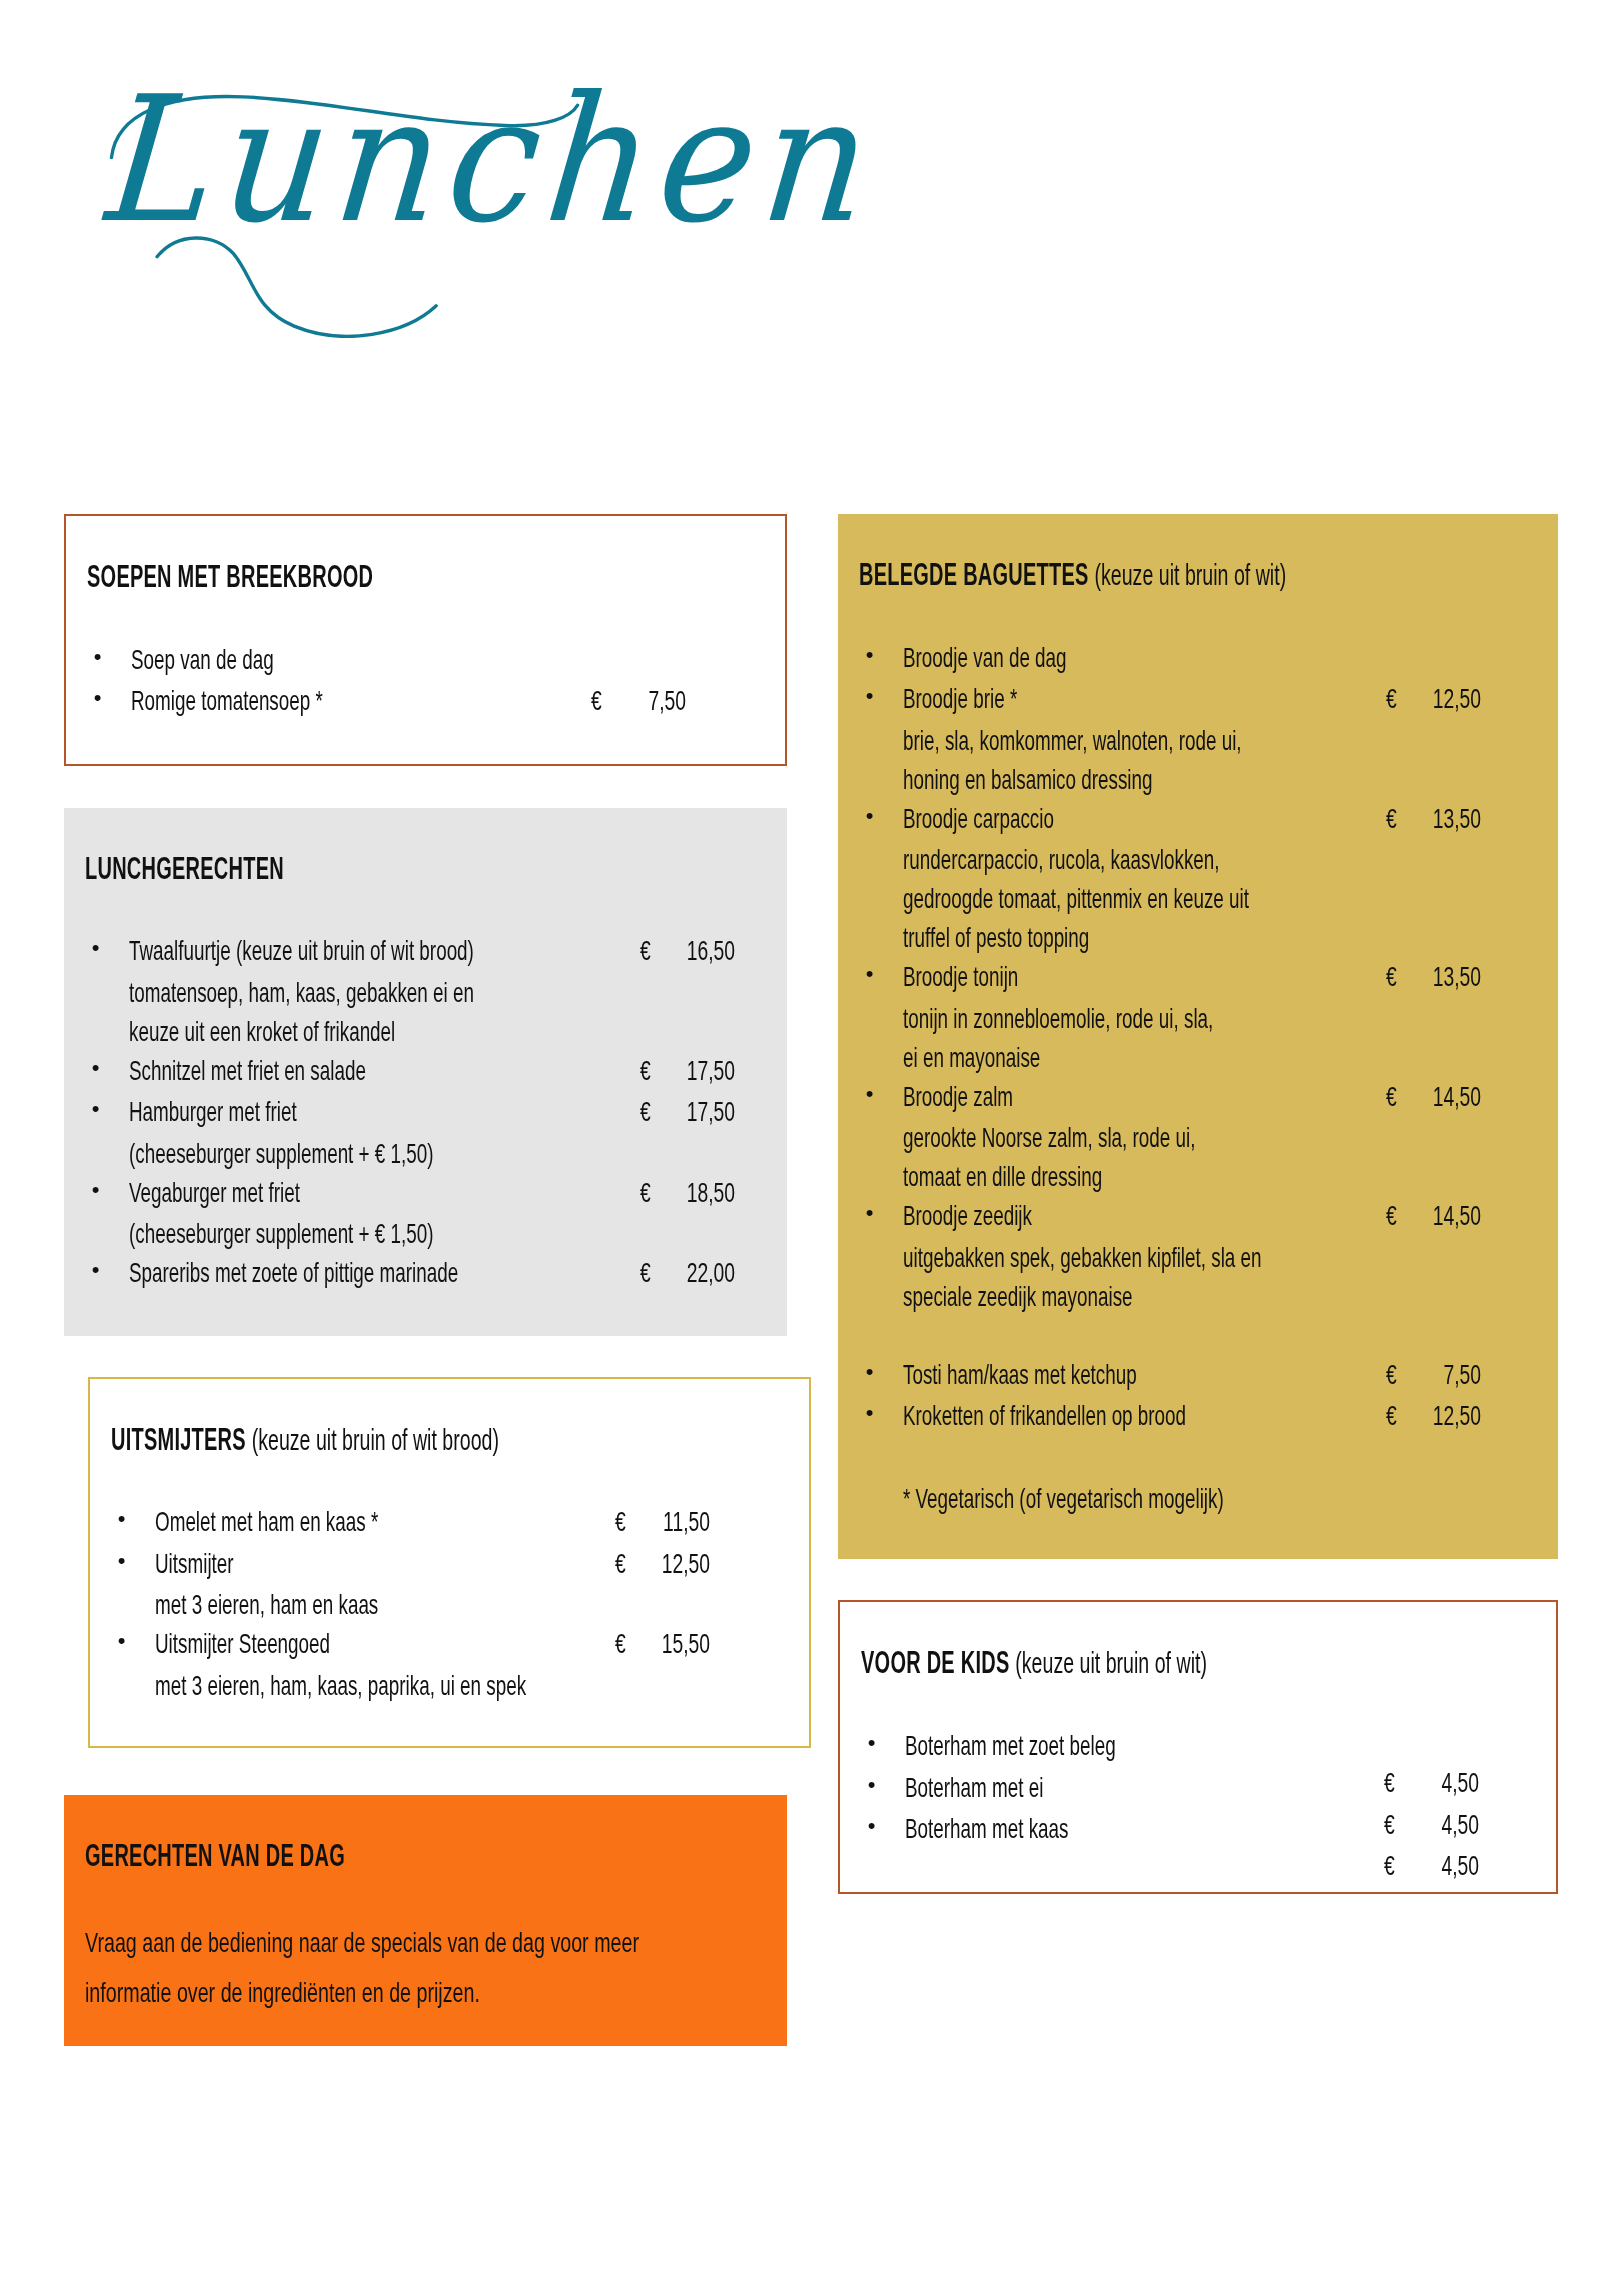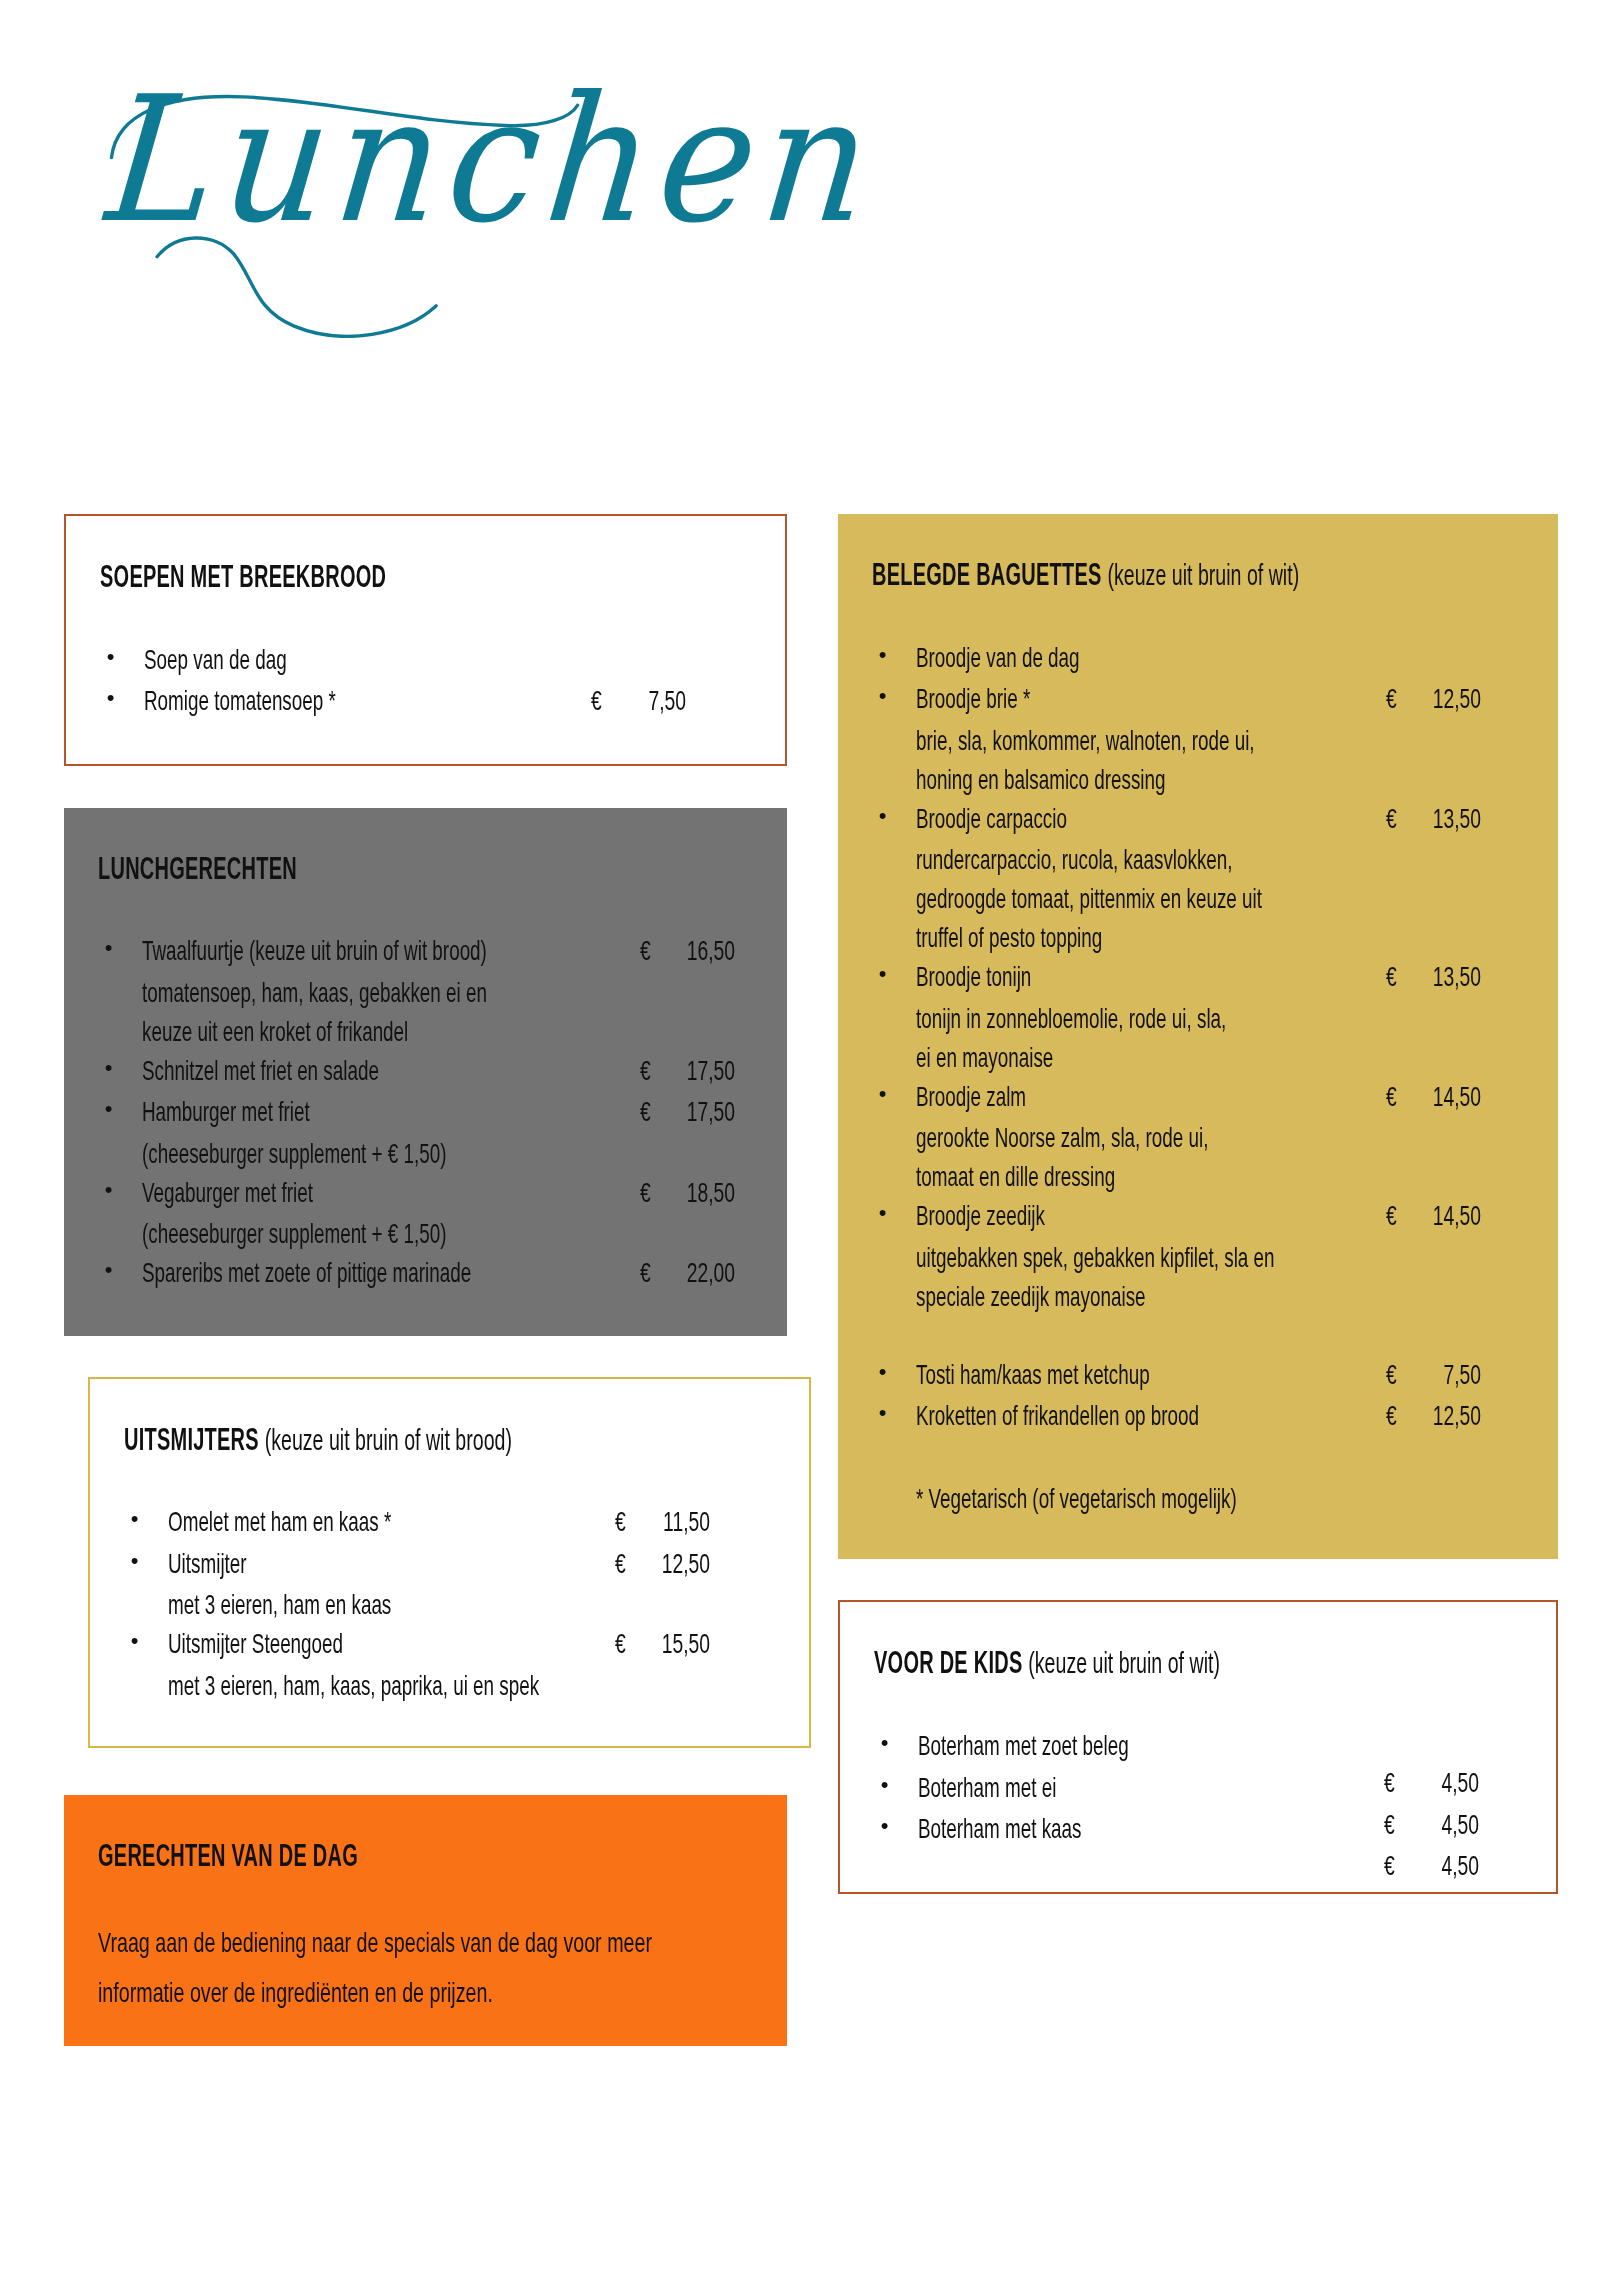--- a/index.html
+++ b/index.html
@@ -66,25 +66,25 @@
     position: absolute;
     left: 838px;
     top: 514px;
     width: 720px;
   }
 
   
   .card {
     position: relative;
     width: 100%;
-    padding: 47px 47px 44px 34px;
+    padding: 47px 47px 44px 21px;
   }
   .card.outlined-rust   { border: 2.5px solid #B5552A; background: #ffffff; }
   .card.outlined-gold   { border: 2.5px solid #D7B748; background: #ffffff; margin-left: 24px; }
-  .card.filled-lightblue{ border: none; background: #737373; }
+  .card.filled-lightblue{ border: none; background: #e5e5e5; }
   .card.filled-blue     { border: none; background: #f97316; }
   .card.filled-gold     { border: none; background: #D7BA5B; }
 
   .section-title {
     font-family: "Liberation Sans Narrow", "Liberation Sans", sans-serif;
     font-weight: 700;
     font-size: 25px;
     letter-spacing: 0.3px;
     color: #111111;
     transform: scaleX(0.80) scaleY(1.22);

